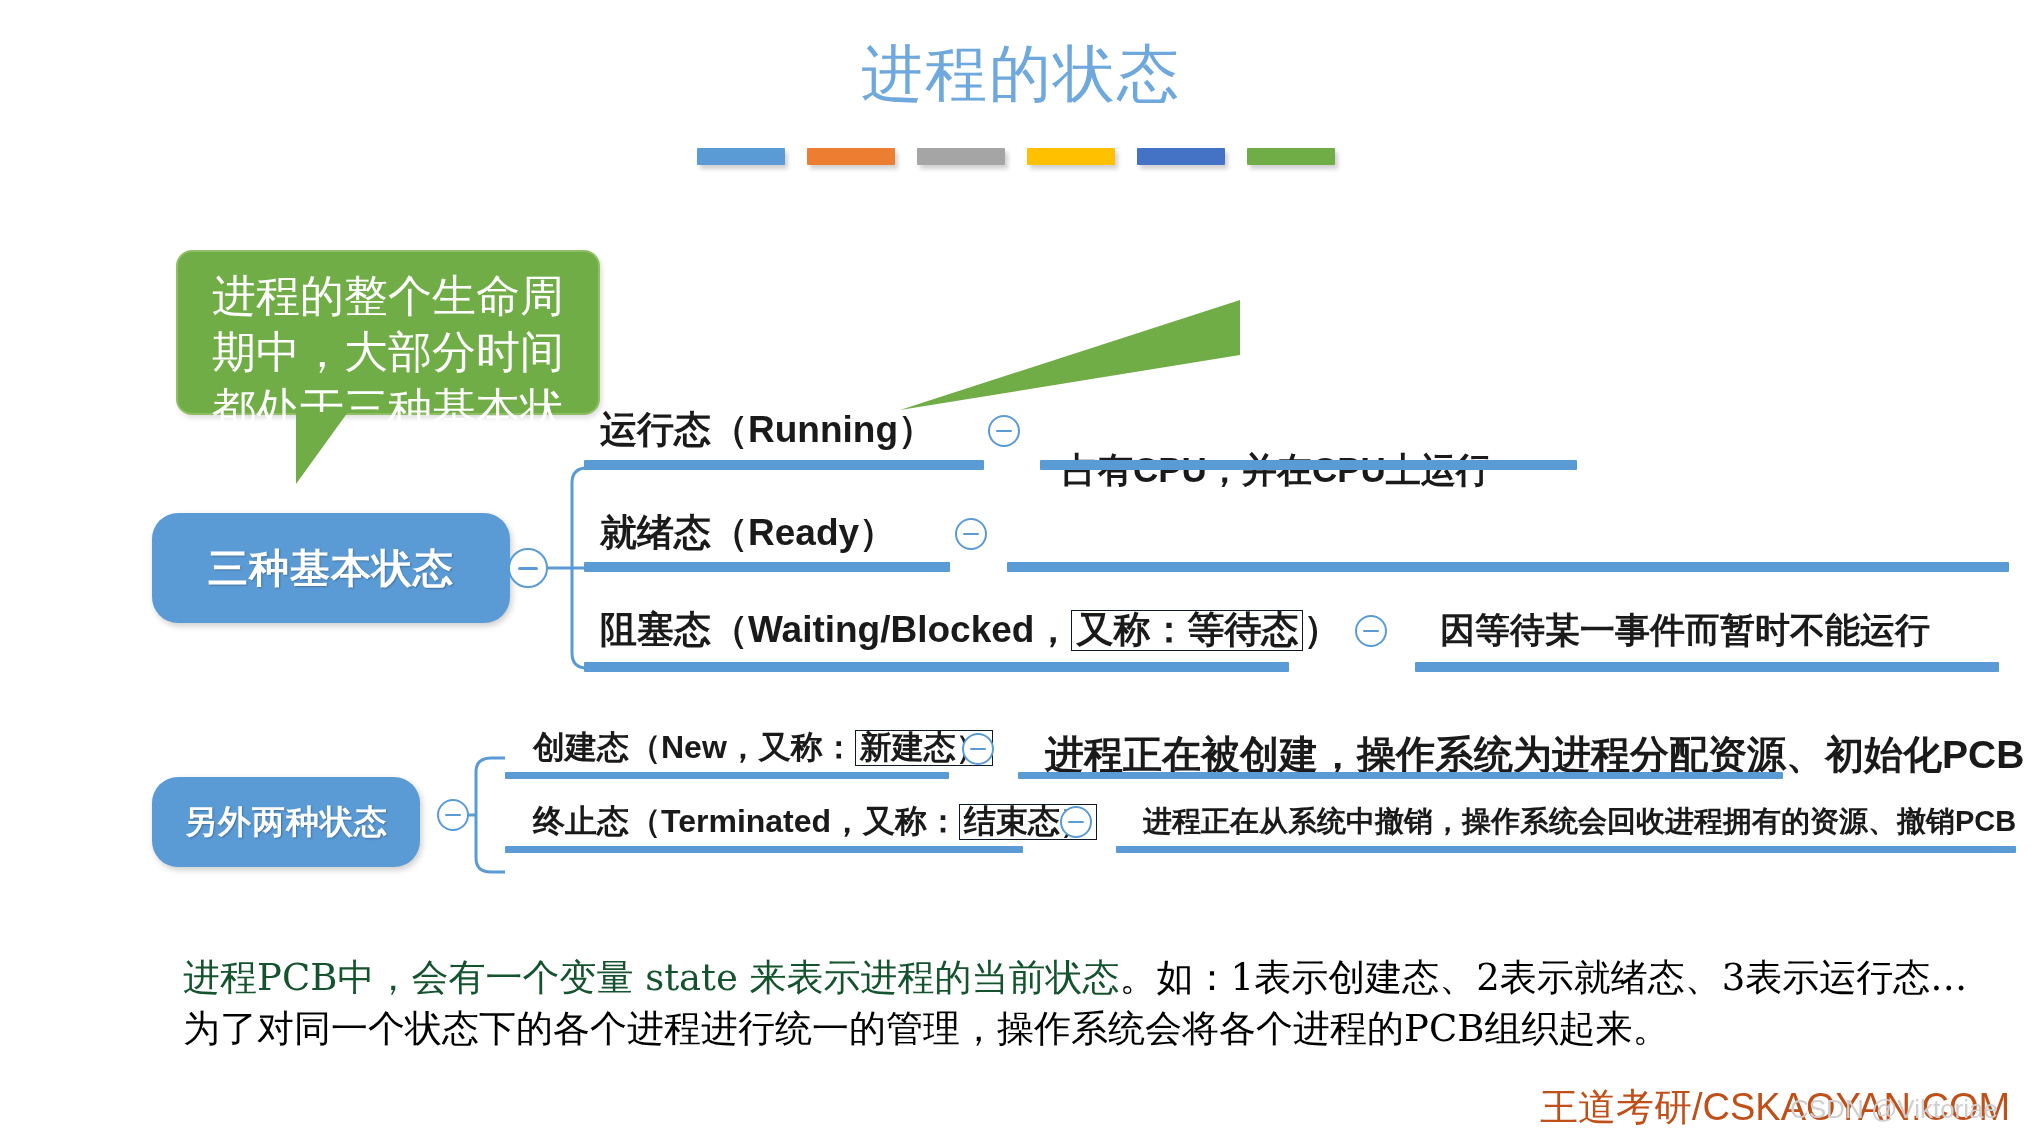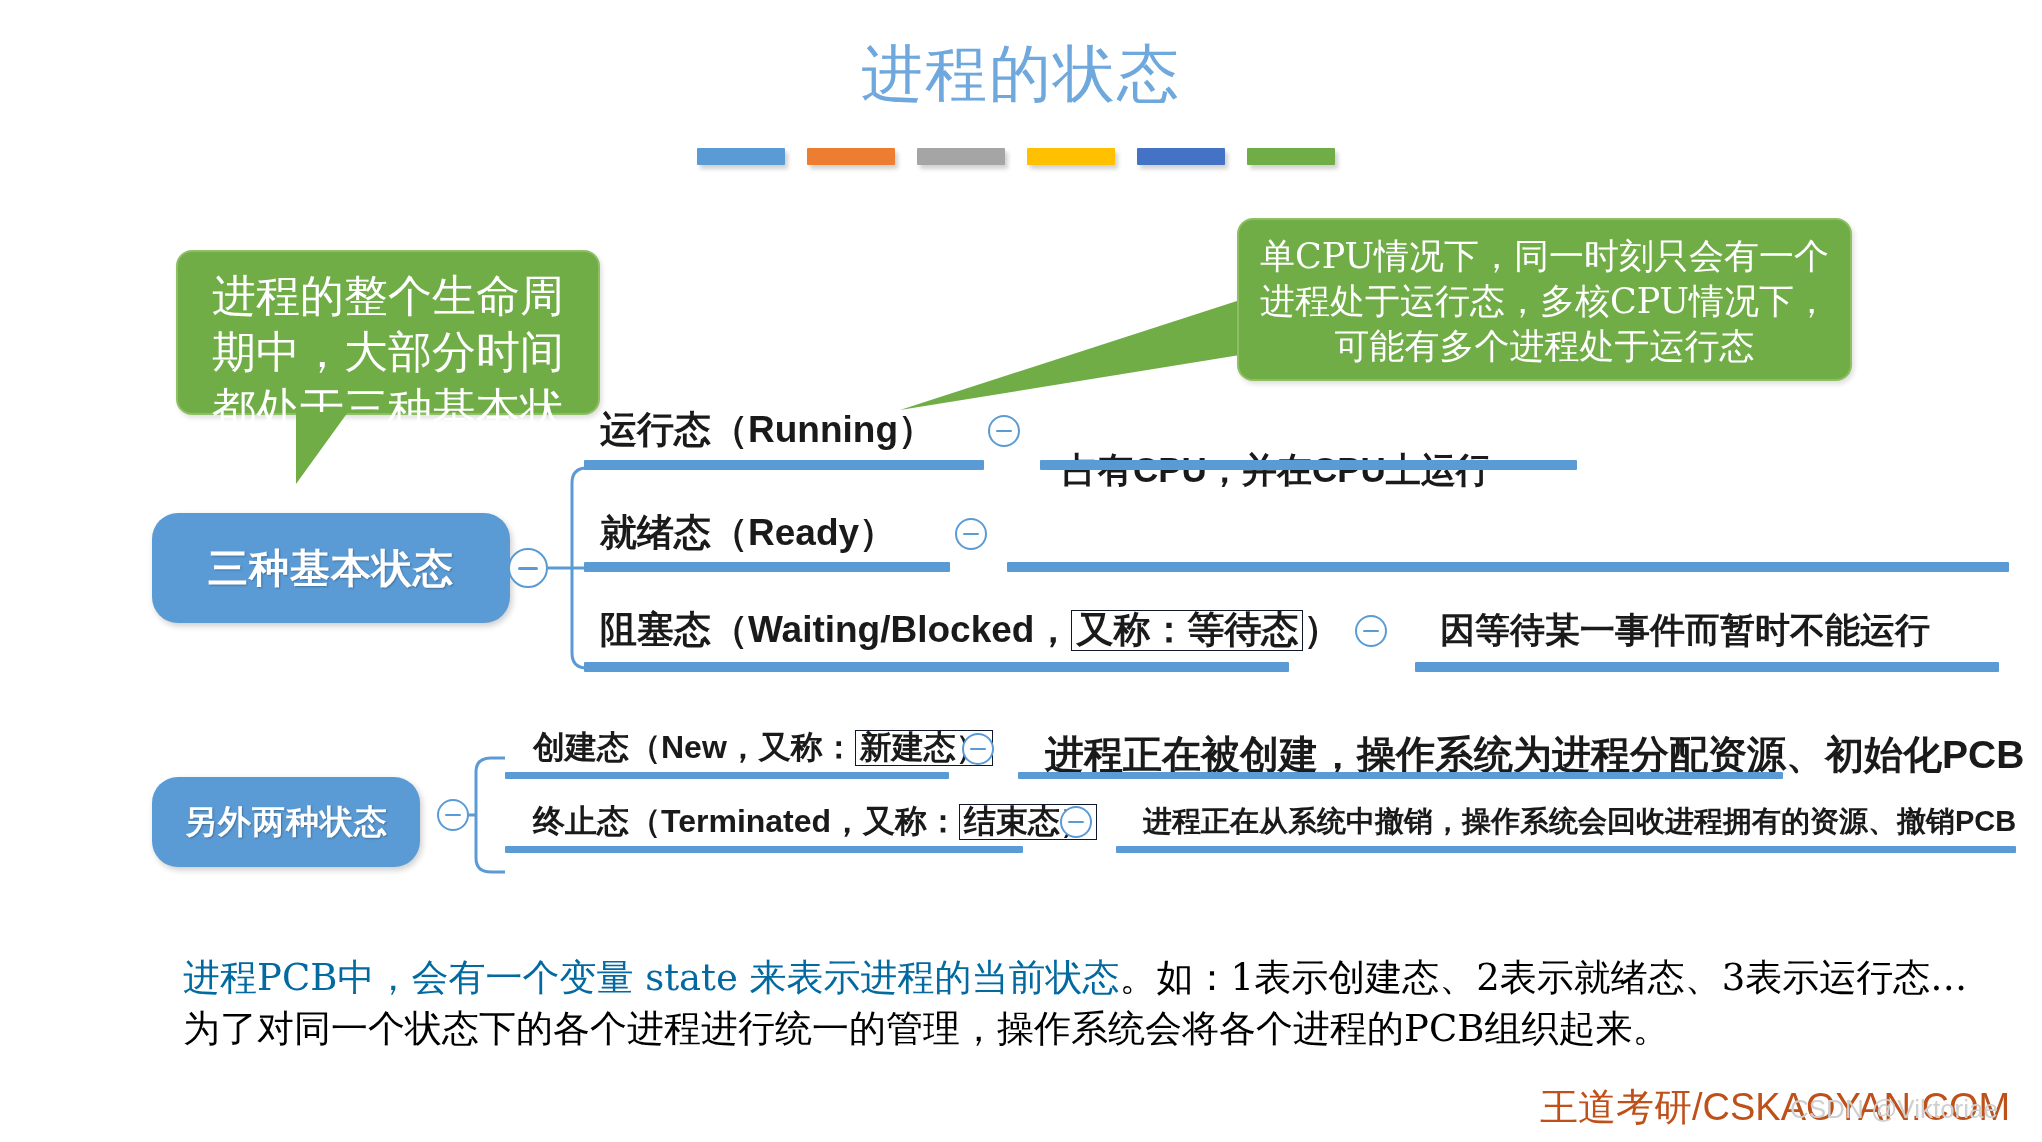--- a/index.html
+++ b/index.html
@@ -112,21 +112,21 @@
   
   svg.conn{position:absolute;left:0;top:0;width:2042px;height:1142px;pointer-events:none;}
 
   
   .bottom{
     position:absolute;left:183px;top:952px;width:1800px;
     font-size:37px;line-height:1.38;
     font-family:"DejaVu Serif","Liberation Serif",serif;
     color:#000000;
   }
-  .bottom .red{color:#0369a1;}
+  .bottom .red{color:#14532d;}
 
   .footer{
     position:absolute;left:1540px;top:1082px;
     font-size:38px;color:#c0501a;
     font-family:"Liberation Sans","DejaVu Sans",sans-serif;
     white-space:nowrap;
   }
   .watermark{
     position:absolute;left:1790px;top:1094px;
     font-size:26px;color:#cfcfcf;
@@ -159,21 +159,20 @@
     <path d="M 452 815 L 476 815" stroke="#5b9bd5" stroke-width="3" fill="none"></path>
     <path d="M 476 815 L 476 772 Q 476 758 491 758 L 505 758" stroke="#5b9bd5" stroke-width="3" fill="none"></path>
     <path d="M 476 815 L 476 858 Q 476 872 491 872 L 505 872" stroke="#5b9bd5" stroke-width="3" fill="none"></path>
 
     <path d="M 1240 300 L 1240 355 L 900 410 Z" fill="#70ad47"></path>
   </svg>
 
   <div class="callout" id="callout-left">进程的整个生命周期中，大部分时间都处于三种基本状态</div>
   <div class="tail" id="tail-left"></div>
 
-  <div class="callout" id="callout-right">单CPU情况下，同一时刻只会有一个进程处于运行态，多核CPU情况下，可能有多个进程处于运行态</div>
 
   <div class="node" id="node-basic">三种基本状态</div>
   <div class="collapse" style="left:508px;top:548px;"></div>
 
   <div class="branch-text" style="left:600px;top:405px;font-size:37px;">运行态（Running）</div>
   <div class="underline" style="left:584px;top:460px;width:400px;"></div>
   <div class="collapse small" style="left:988px;top:415px;"></div>
   <div class="branch-text" style="left:1063px;top:407px;font-size:35px;margin-top:40px;">占有CPU，并在CPU上运行</div>
   <div class="underline" style="left:1040px;top:460px;width:537px;"></div>
 

